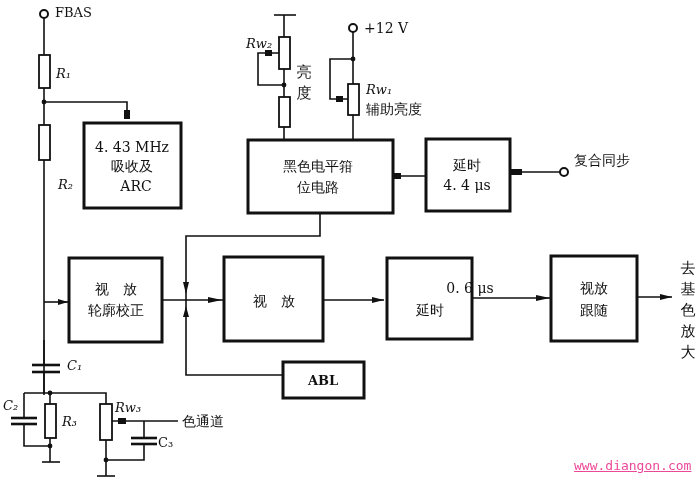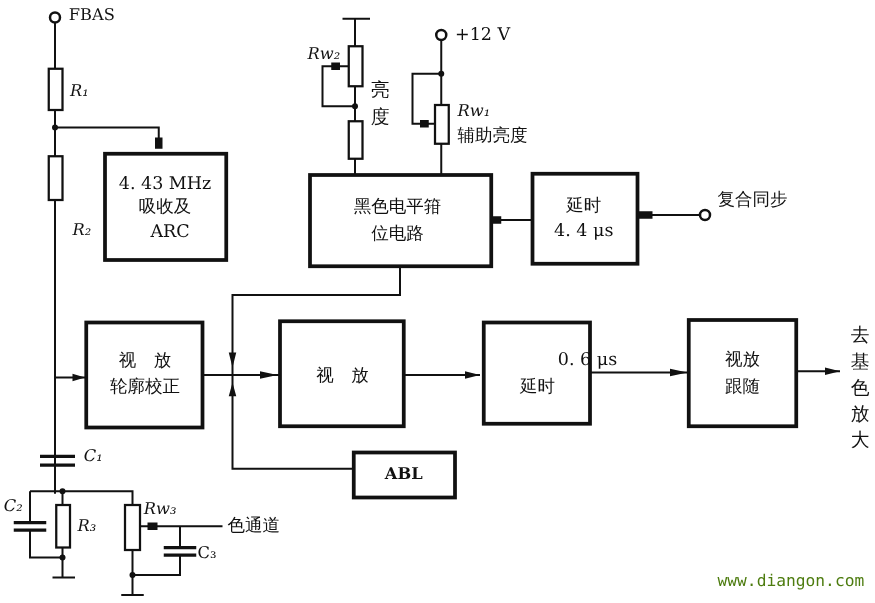--- a/index.html
+++ b/index.html
@@ -6,21 +6,21 @@
     body { width:700px; height:482px; position:relative; overflow:hidden; font-family:"DejaVu Serif", serif; color:#111; }
     svg { position:absolute; left:0; top:0; }
     .w { stroke:#111; stroke-width:1.6; fill:none; }
     .box { stroke:#111; stroke-width:3; fill:#fff; }
     .res { stroke:#111; stroke-width:1.8; fill:#fff; }
     .cap { stroke:#111; stroke-width:2.6; }
     .t { position:absolute; white-space:nowrap; font-size:14px; line-height:1.3; }
     .c { text-align:center; transform:translate(-50%,-50%); }
     .lab { font-style:italic; font-size:13px; }
     .vert { font-size:15px; line-height:21px; width:16px; text-align:center; white-space:normal; }
-    .wm { font-family:"DejaVu Sans Mono", monospace; font-size:13px; color:#4d7c0f; }
+    .wm { font-family:"DejaVu Sans Mono", monospace; font-size:13px; color:#ec4899;text-decoration:underline; }
   </style>
 </head>
 <body>
 
 <svg width="700" height="482" viewBox="0 0 700 482">
 
   <circle cx="44" cy="14" r="4" fill="#fff" stroke="#111" stroke-width="2"></circle>
   <line class="w" x1="44" y1="18" x2="44" y2="55"></line>
   <rect class="res" x="39" y="55" width="11" height="33"></rect>
   <line class="w" x1="44" y1="88" x2="44" y2="125"></line>

